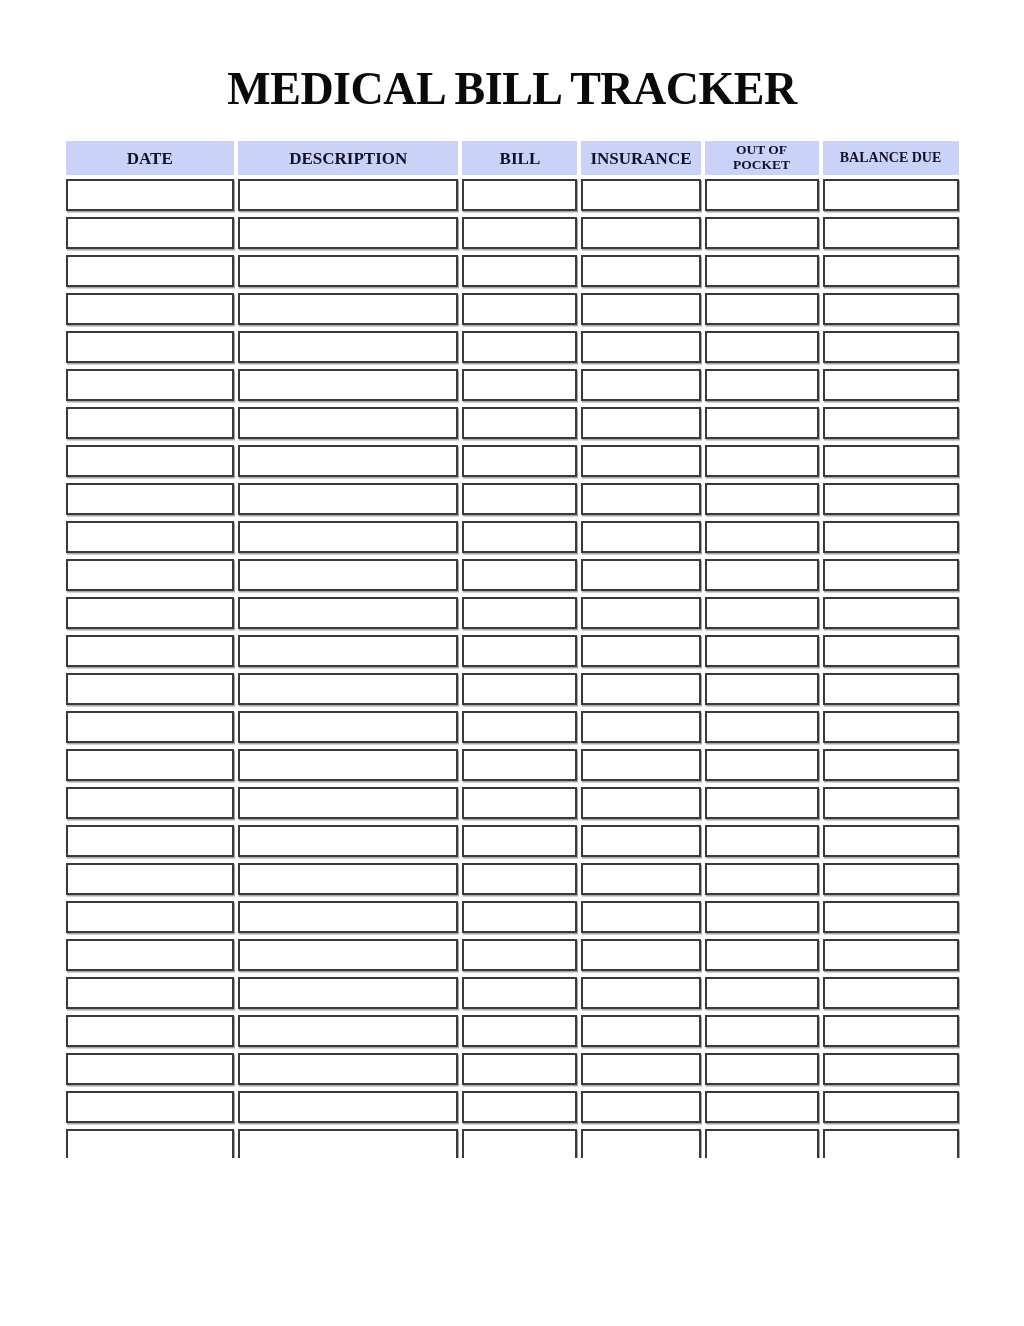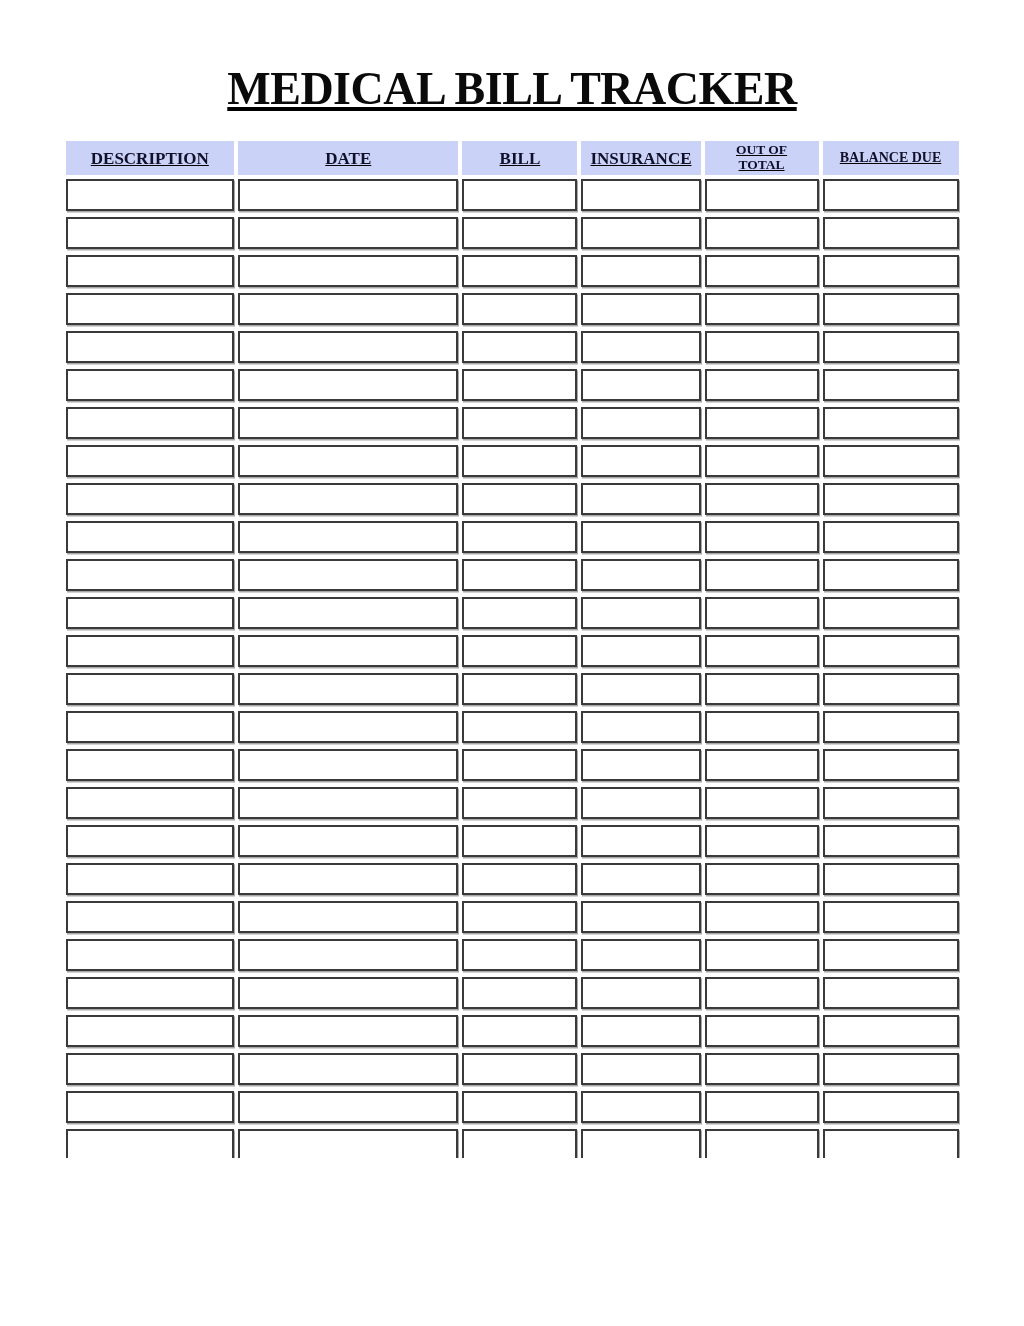--- a/index.html
+++ b/index.html
@@ -14,21 +14,20 @@
   html, body {
     width: 1024px;
     background: var(--page-bg);
     font-family: "Liberation Serif", "DejaVu Serif", serif;
   }
   .page {
     width: 1024px;
     height: 1158px;
     background: var(--page-bg);
     overflow: hidden;
-    text-decoration: underline;
   }
   .title {
     padding-top: 62px;
     margin-bottom: 26px;
     text-align: center;
     font-size: 46px;
     font-weight: bold;
     letter-spacing: -0.5px;
     color: var(--title-color);
     font-family: "Liberation Serif", "DejaVu Serif", serif;
@@ -70,26 +69,26 @@
   }
 </style>
 </head>
 <body>
 
 <div class="page">
   <h1 class="title">MEDICAL BILL TRACKER</h1>
 
   <div class="bill-table">
     <div class="thead">
+      <div class="th">DATE</div>
       <div class="th">DESCRIPTION</div>
-      <div class="th">DATE</div>
       <div class="th">BILL</div>
       <div class="th">INSURANCE</div>
       <div class="th wrap">OUT OF
-TOTAL</div>
+POCKET</div>
       <div class="th small">BALANCE DUE</div>
     </div>
     <div class="tbody">
         <div class="tr">
           <div class="td"></div>
           <div class="td"></div>
           <div class="td"></div>
           <div class="td"></div>
           <div class="td"></div>
           <div class="td"></div>

